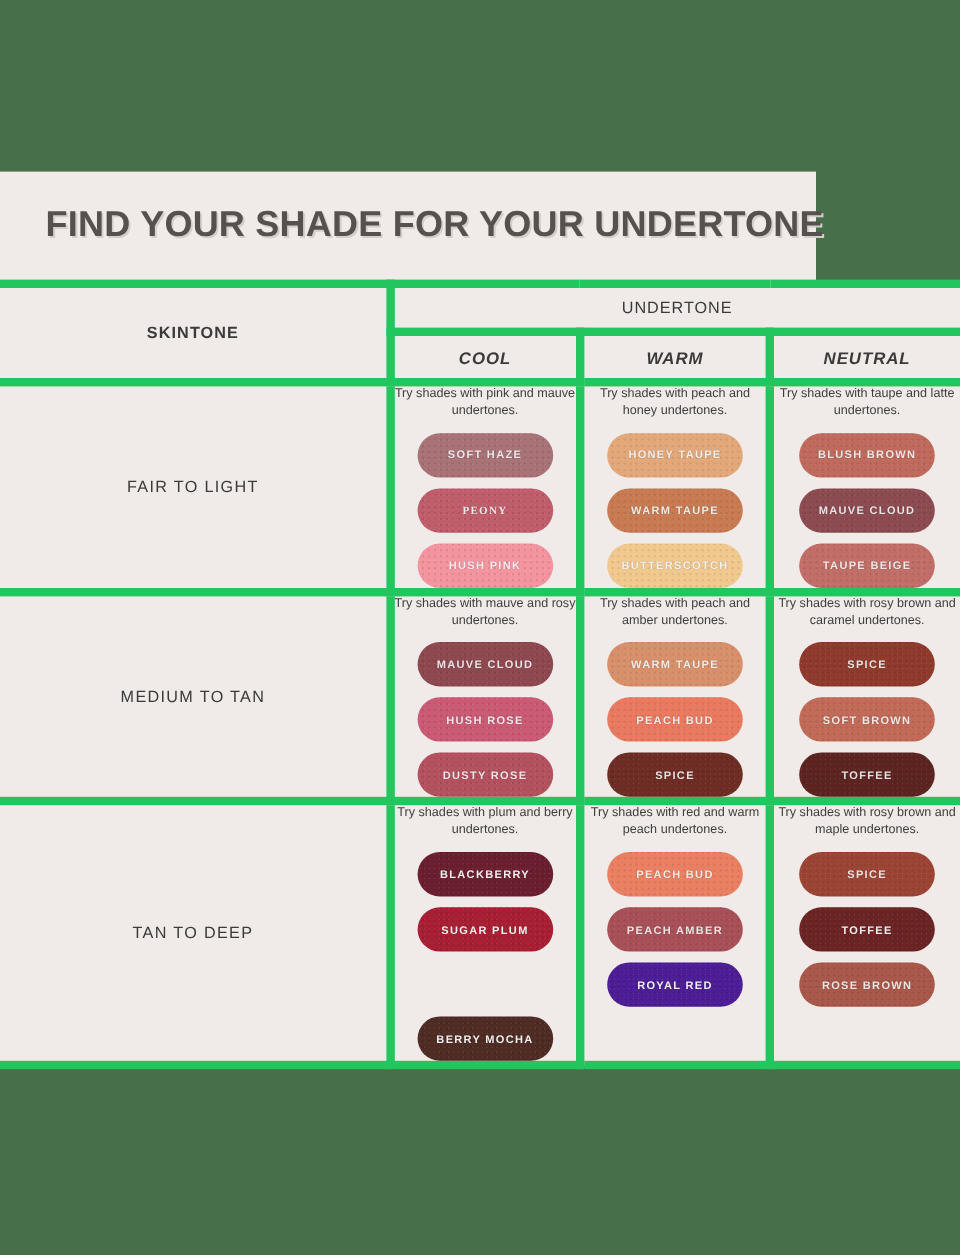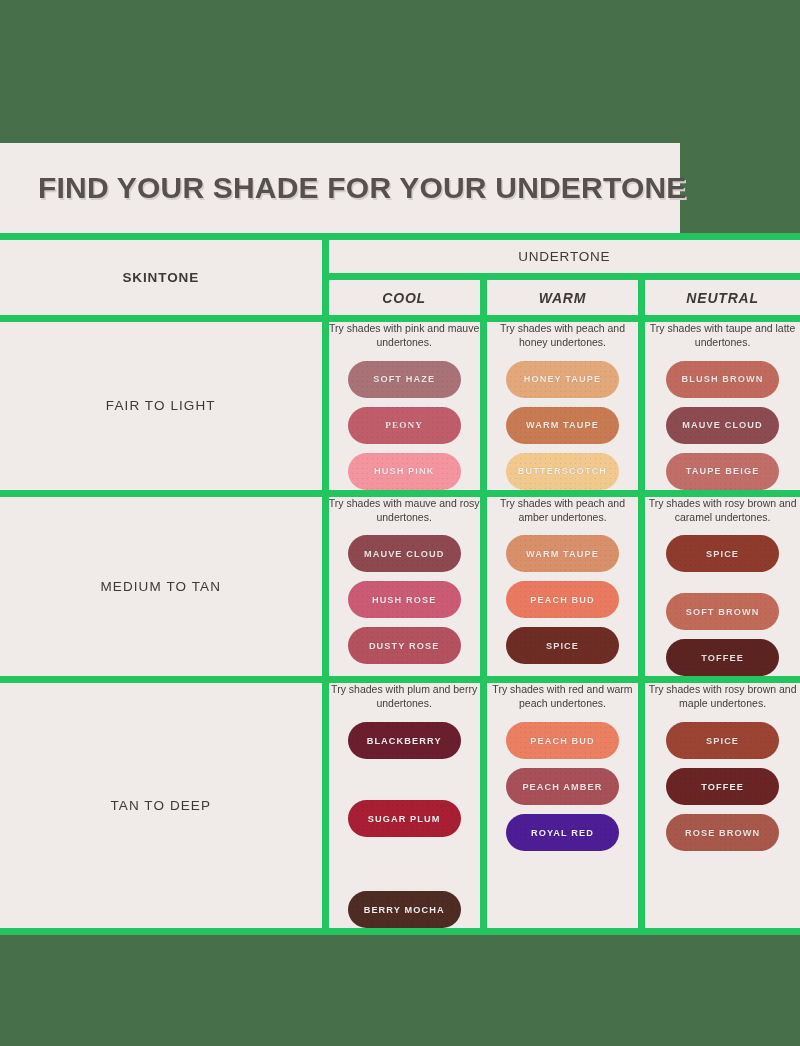--- a/index.html
+++ b/index.html
@@ -275,39 +275,39 @@
                 <span class="pill-label">SPICE</span>
               </div>
             </div>
           </td>
           <td class="shade-cell">
             <div class="hint">Try shades with rosy brown and caramel undertones.</div>
             <div class="pill-stack">
               <div class="pill" style="background: rgb(142, 58, 44);">
                 <span class="pill-label">SPICE</span>
               </div>
-              <div class="pill" style="background: rgb(193, 106, 88); margin-top: 12px;">
+              <div class="pill" style="background: rgb(193, 106, 88);">
                 <span class="pill-label">SOFT BROWN</span>
               </div>
               <div class="pill" style="background: rgb(92, 36, 32);">
                 <span class="pill-label">TOFFEE</span>
               </div>
             </div>
           </td>
         </tr>
 
         <tr>
           <td class="skin-label">TAN TO DEEP</td>
           <td class="shade-cell">
             <div class="hint">Try shades with plum and berry undertones.</div>
             <div class="pill-stack">
               <div class="pill" style="background: rgb(107, 31, 46);">
                 <span class="pill-label dark-text">BLACKBERRY</span>
               </div>
-              <div class="pill" style="background: rgb(168, 31, 51); margin-top: 32px;">
+              <div class="pill" style="background: rgb(168, 31, 51);">
                 <span class="pill-label dark-text">SUGAR PLUM</span>
               </div>
               <div class="pill" style="background: rgb(78, 44, 36); margin-top: 45px;">
                 <span class="pill-label dark-text">BERRY MOCHA</span>
               </div>
             </div>
           </td>
           <td class="shade-cell">
             <div class="hint">Try shades with red and warm peach undertones.</div>
             <div class="pill-stack">

